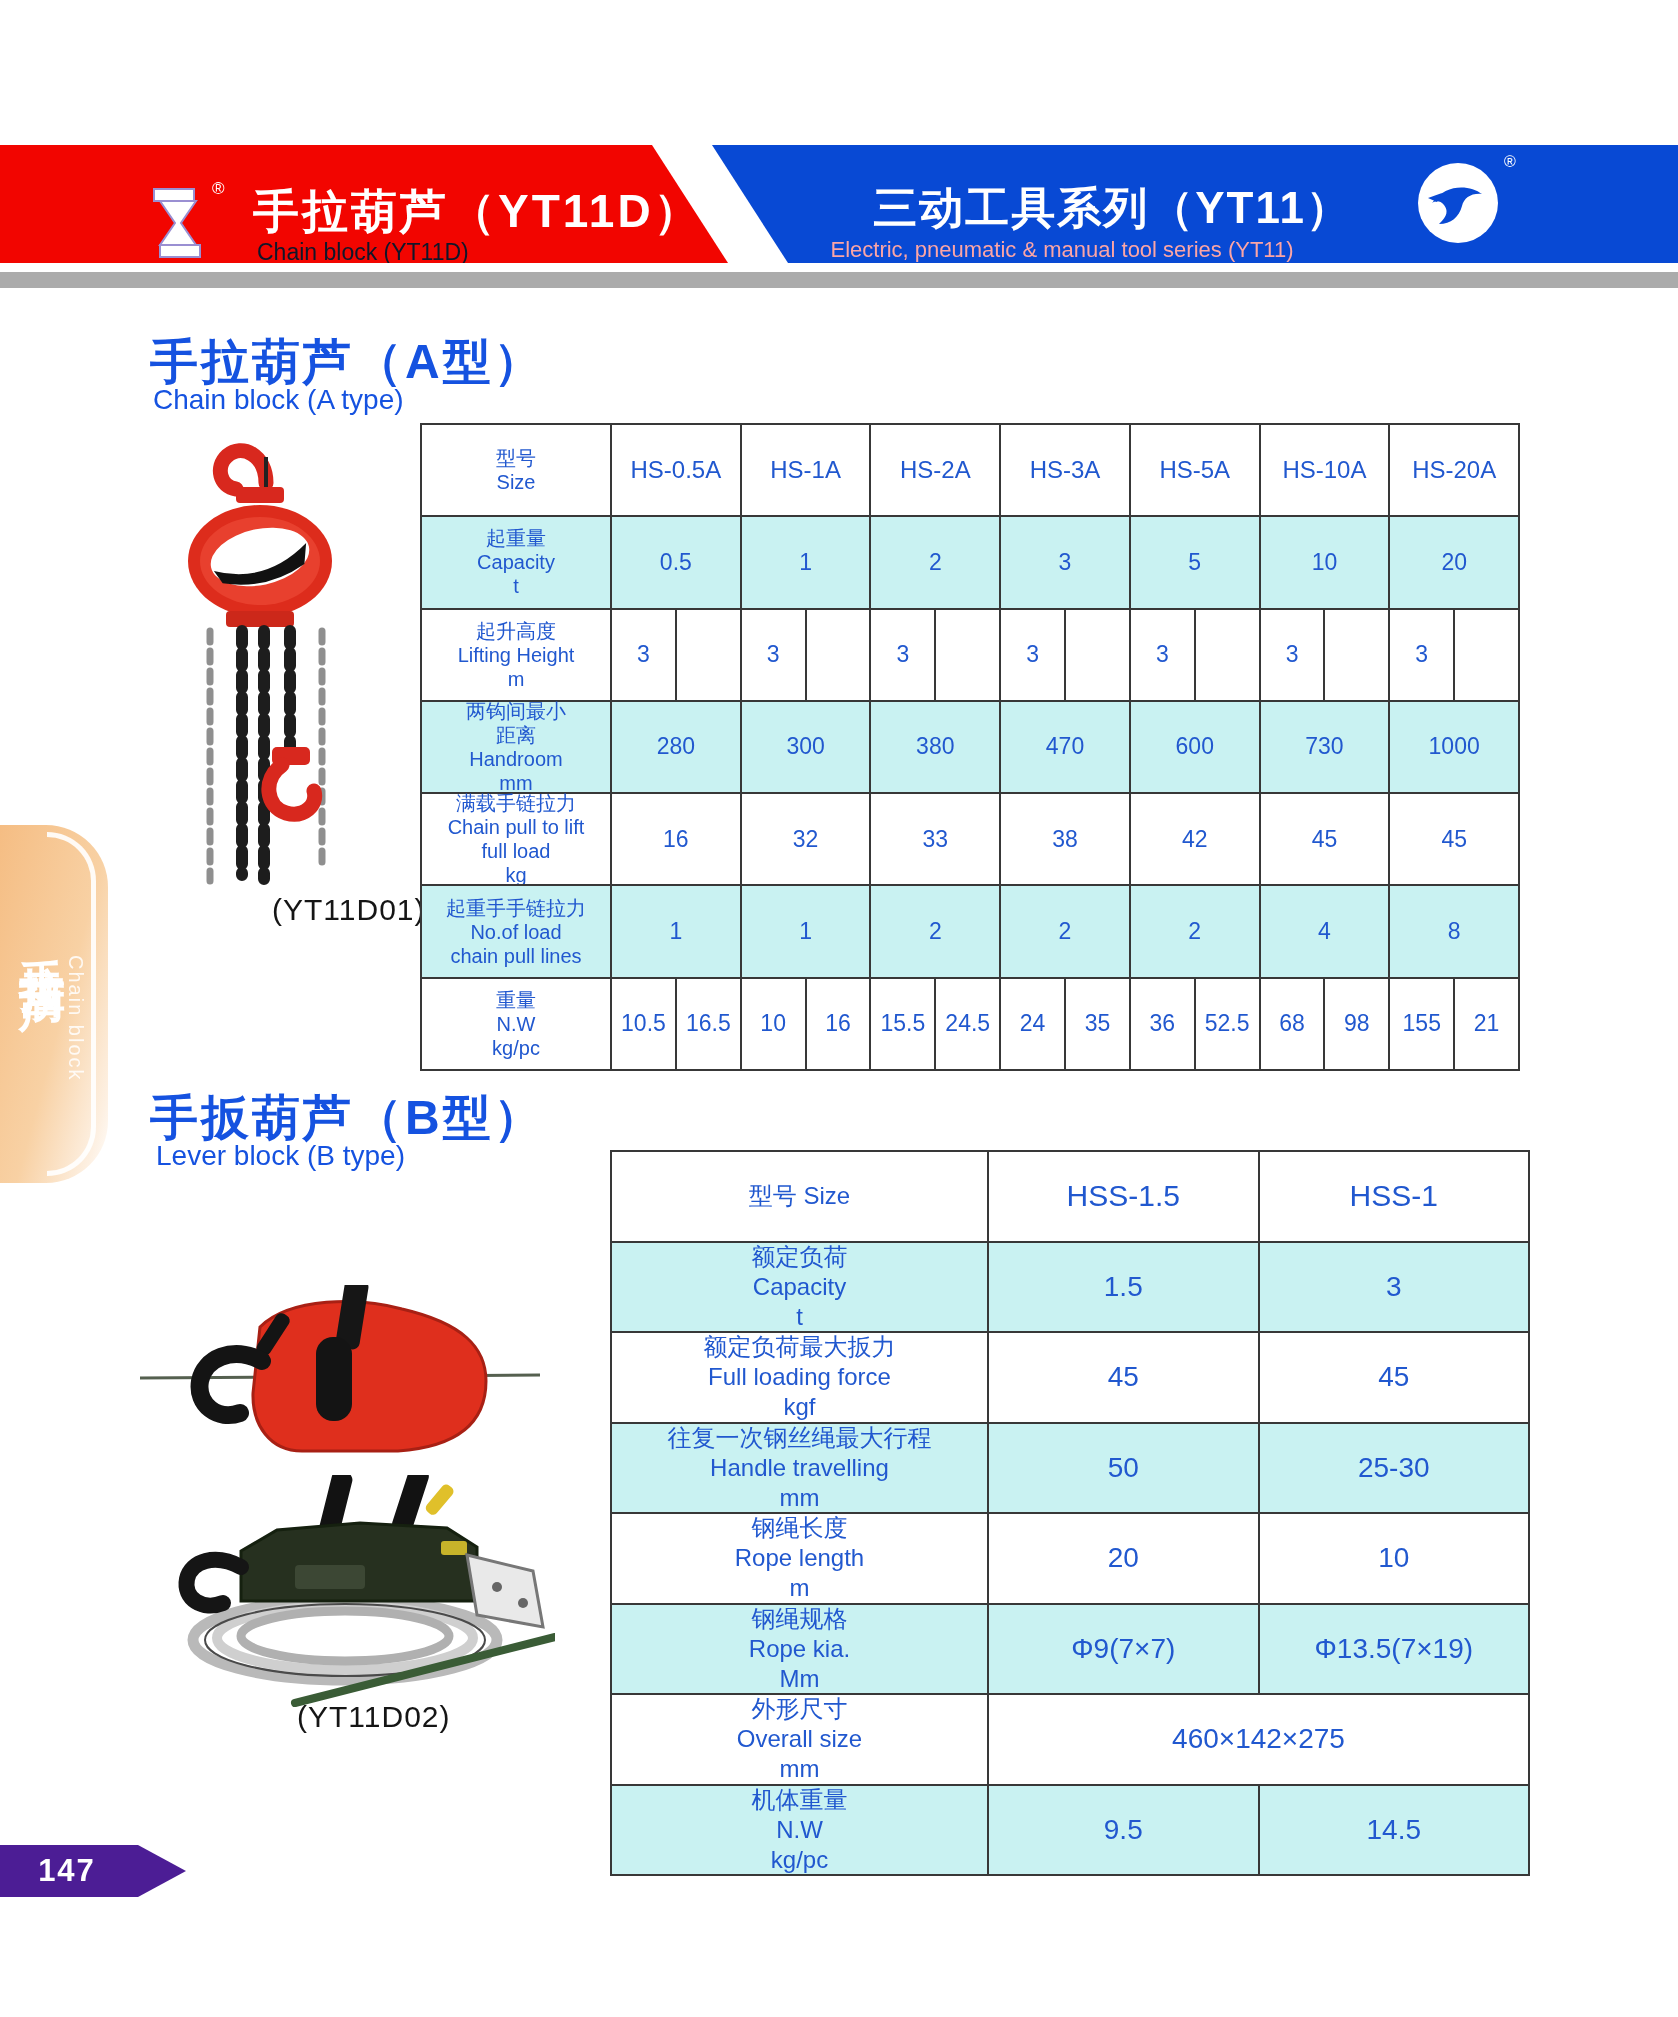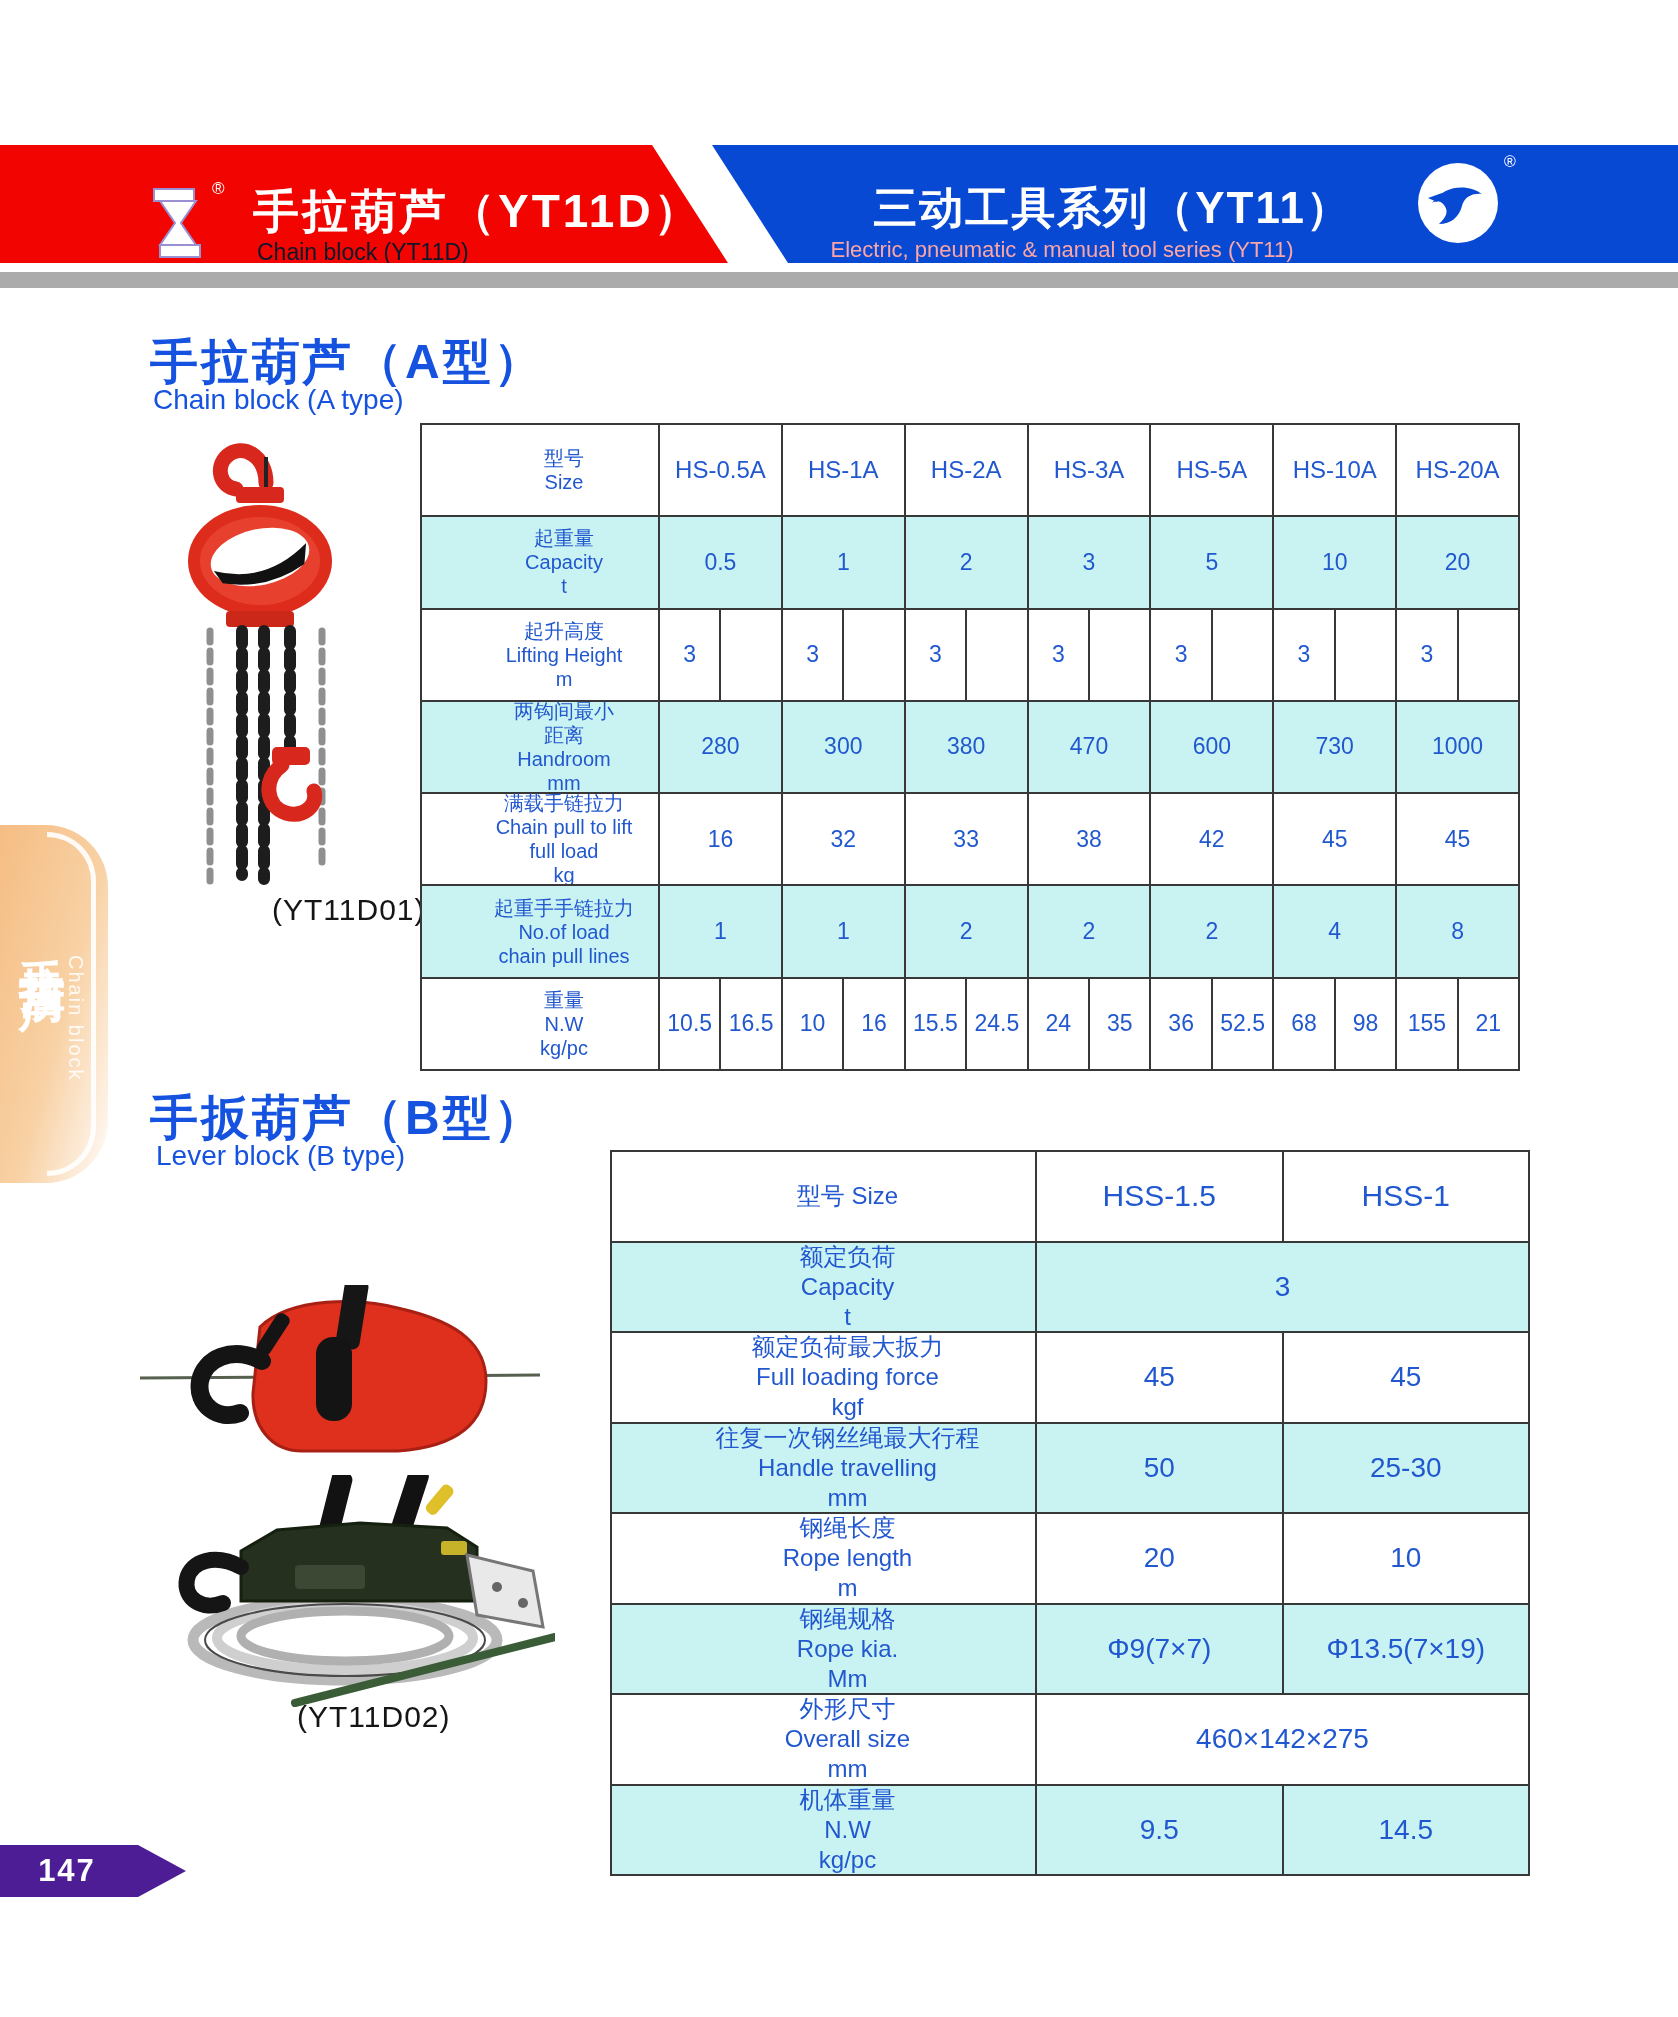--- a/index.html
+++ b/index.html
@@ -25,21 +25,21 @@
 
   
   .sec-title-zh{position:absolute;color:#1552e0;font-weight:bold;font-size:48px;letter-spacing:3px;white-space:nowrap;}
   .sec-title-en{position:absolute;color:#1552e0;font-size:28px;white-space:nowrap;}
   .img-caption{position:absolute;font-size:30px;color:#151515;letter-spacing:1px;}
 
   
   .spec-table{position:absolute;display:flex;flex-direction:column;border:2px solid #383838;background:#fff;box-sizing:border-box;}
   .ta{left:420px;top:423px;width:1100px;height:648px;}
   .tb{left:610px;top:1150px;width:920px;height:726px;justify-content:center;}
-  .trow{display:flex;flex:1;min-height:0;padding-left:48px;}
+  .trow{display:flex;flex:1;min-height:0;}
   .trow + .trow{border-top:2px solid #383838;}
   .trow.cyan{background:#c9f2f2;}
   .tcell{box-sizing:border-box;display:flex;flex-direction:column;align-items:center;justify-content:center;
     color:#2158cf;text-align:center;min-width:0;}
   .tcell + .tcell{border-left:2px solid #383838;}
   .label-cell{flex:none;}
   .ta .label-cell{width:188px;font-size:20px;line-height:24px;}
   .tb .label-cell{width:375px;font-size:24px;line-height:30px;}
   .model-cell,.value-cell{flex:1 1 0;}
   .ta .model-cell{font-size:24px;}
@@ -325,20 +325,21 @@
       </div>
       <div class="tcell model-cell">HSS-1.5</div>
       <div class="tcell model-cell">HSS-1</div>
     </div>
     <div class="trow cyan">
       <div class="tcell label-cell">
         <div class="lline">额定负荷</div>
         <div class="lline">Capacity</div>
         <div class="lline">t</div>
       </div>
+      <div class="tcell value-cell">1.5</div>
       <div class="tcell value-cell">3</div>
     </div>
     <div class="trow">
       <div class="tcell label-cell">
         <div class="lline">额定负荷最大扳力</div>
         <div class="lline">Full loading force</div>
         <div class="lline">kgf</div>
       </div>
       <div class="tcell value-cell">45</div>
       <div class="tcell value-cell">45</div>

